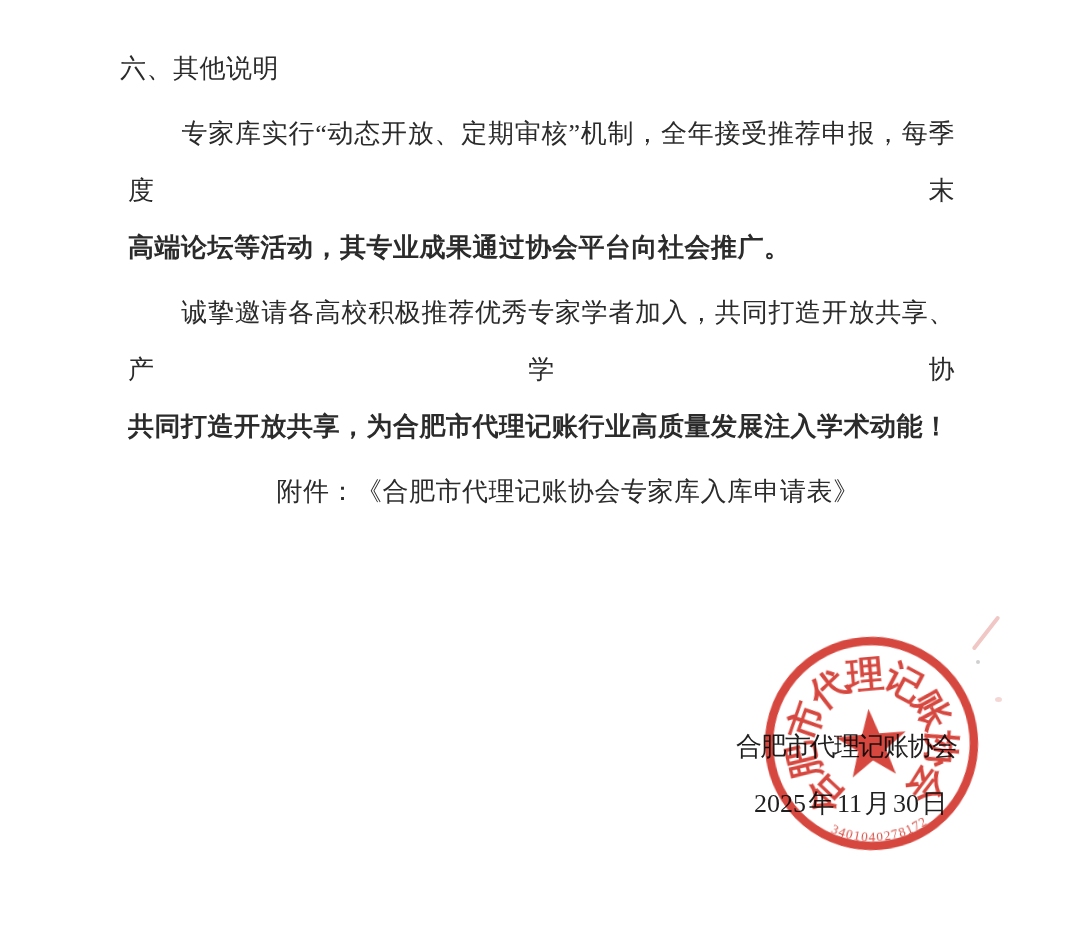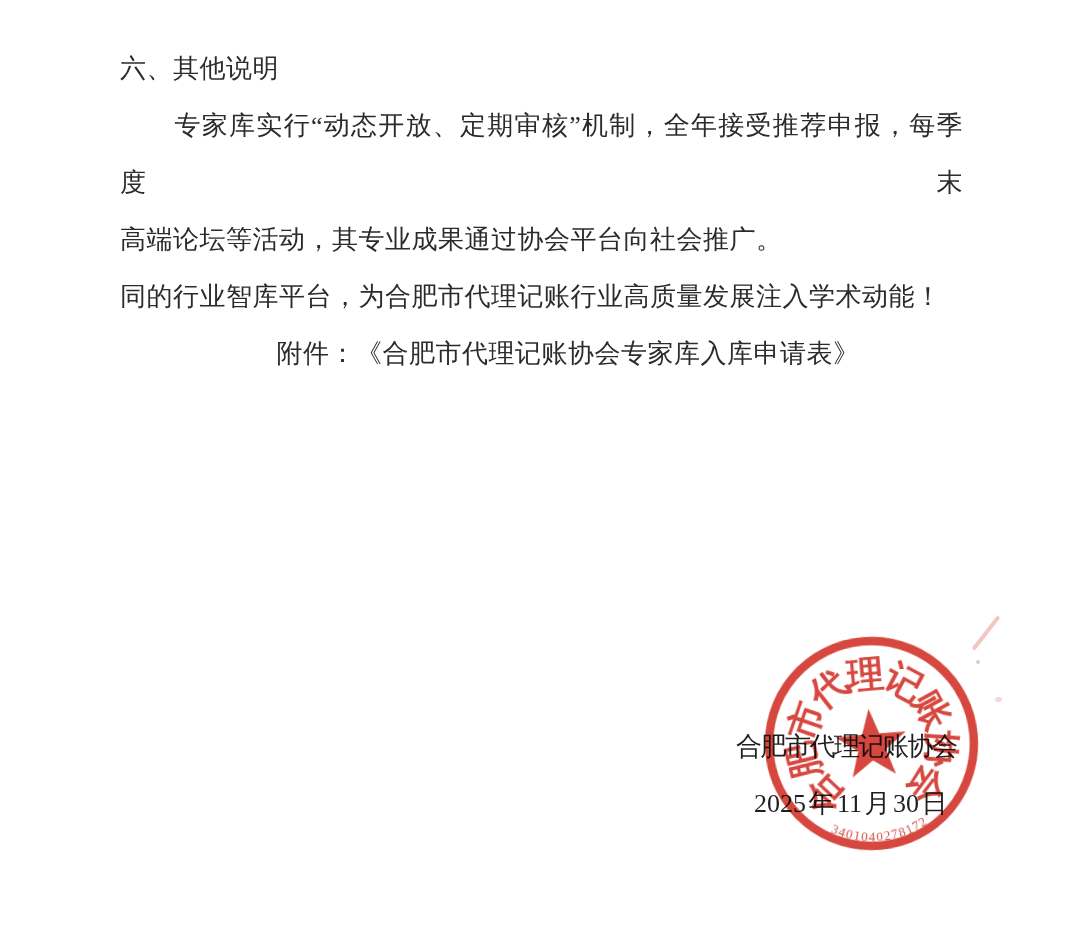--- a/index.html
+++ b/index.html
@@ -22,28 +22,29 @@
   .body-text {
     position: absolute;
     left: 120px;
     top: 40px;
     width: 843px;
     font-size: 26px;
     line-height: 57px;
     letter-spacing: 0.5px;
   }
   .heading { white-space: pre; }
-  .para { margin: 0; }
+  .para { margin: 8px; }
   .para .line {
     text-align: justify;
     text-align-last: justify;
     white-space: pre-wrap;
   }
   .para .line:last-child {
     text-align-last: left;
+    font-weight: bold;
   }
   .single-line { white-space: pre; text-align: center; }
   .org-name {
     position: absolute;
     left: 736px;
     top: 729px;
     font-size: 26px;
     letter-spacing: -1.5px;
     color: #1f1f1f;
     white-space: pre;
@@ -105,21 +106,22 @@
 
 <div class="page">
 
   <div class="body-text">
     <div class="heading">六、其他说明</div>
     <div class="para">
         <div class="line">　　专家库实行“动态开放、定期审核”机制，全年接受推荐申报，每季度末</div>
         <div class="line">高端论坛等活动，其专业成果通过协会平台向社会推广。</div>
       </div>
     <div class="para">
-        <div class="line">同的行业智库平台，为合肥市代理记账行业高质量发展注入学术动能！</div>
+        <div class="line">　　诚挚邀请各高校积极推荐优秀专家学者加入，共同打造开放共享、产学协</div>
+        <div class="line">共同打造开放共享，为合肥市代理记账行业高质量发展注入学术动能！</div>
       </div>
     <div class="single-line">　　附件：《合肥市代理记账协会专家库入库申请表》</div>
   </div>
 
   <div class="org-name">合肥市代理记账协会</div>
 
   <div class="sign-date">2025 年 11 月 30 日</div>
 
   <svg class="seal" viewBox="0 0 300 300" xmlns="http://www.w3.org/2000/svg">
     <circle id="seal-ring" cx="150" cy="150" r="133" fill="none" stroke-width="11" stroke="#d2342a"></circle>

